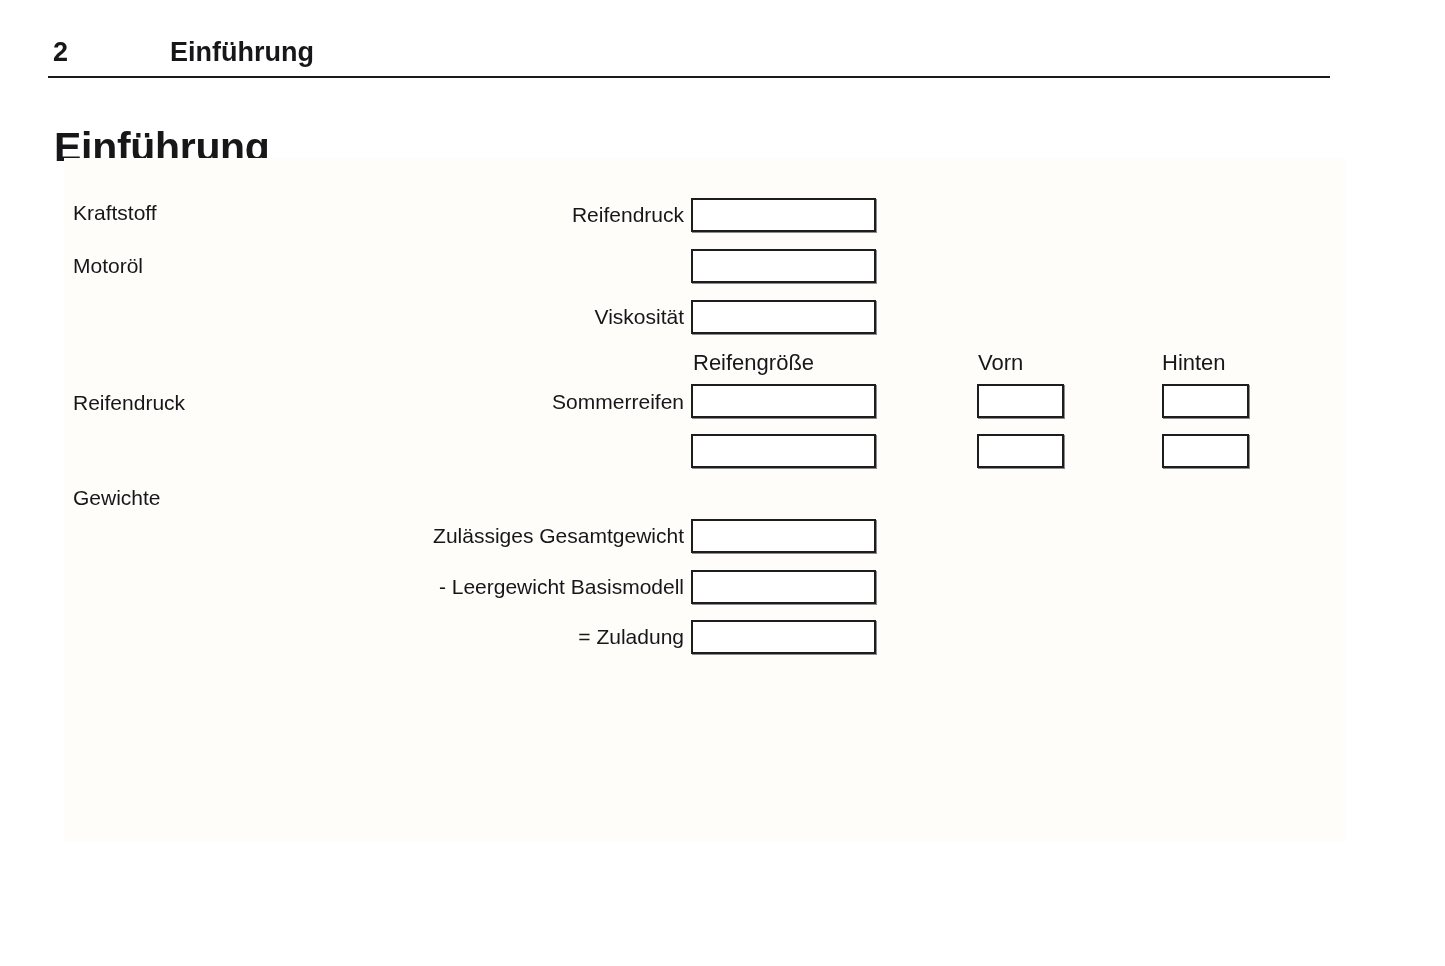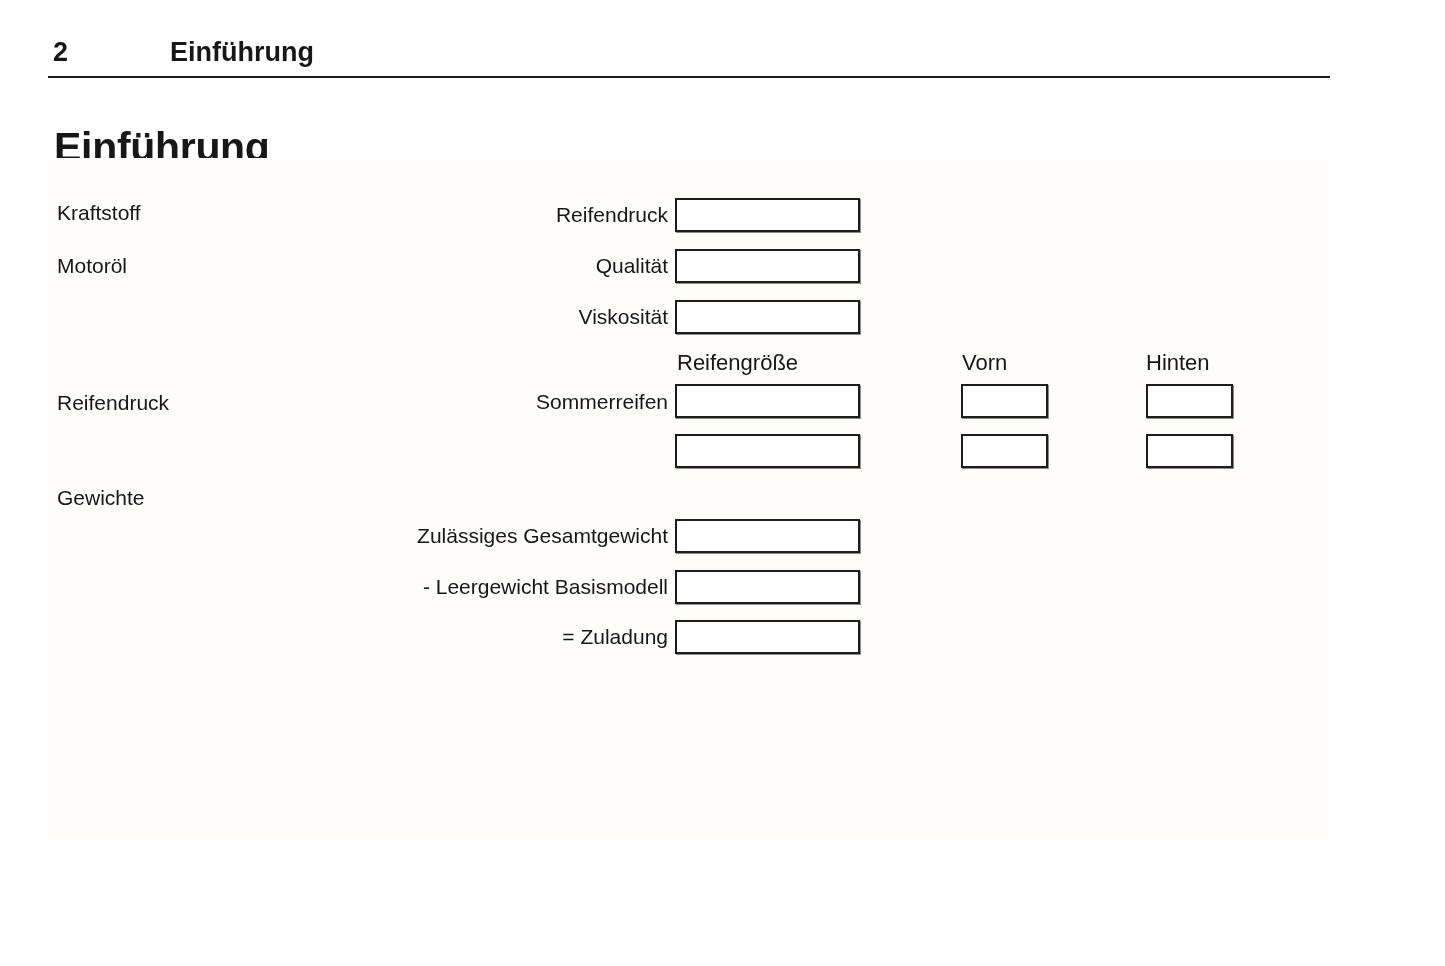--- a/index.html
+++ b/index.html
@@ -53,21 +53,21 @@
     top: 96px;
     font-size: 41px;
     font-weight: 700;
     line-height: 48px;
     letter-spacing: -0.3px;
   }
 
   
   .content-panel {
     position: absolute;
-    left: 48px;
+    left: 64px;
     top: 158px;
     width: 1282px;
     height: 683px;
     background: #fffdfa;
   }
 
   
   .section-label {
     position: absolute;
     font-size: 21px;
@@ -112,21 +112,20 @@
 <div class="content-panel">
 
   <span class="section-label" style="left:9px; top:42px;">Kraftstoff</span>
   <span class="section-label" style="left:9px; top:95px;">Motoröl</span>
   <span class="section-label" style="left:9px; top:192px;margin-top:40px;">Reifendruck</span>
   <span class="section-label" style="left:9px; top:327px;">Gewichte</span>
 
   <span class="row-label label-right-627" style="top:44px;">Reifendruck</span>
   <div class="field-box" style="left:627px; top:40px; width:185px; height:34px;"></div>
 
-  <span class="row-label label-right-627" style="top:95px;">Qualität</span>
   <div class="field-box" style="left:627px; top:91px; width:185px; height:34px;"></div>
 
   <span class="row-label label-right-627" style="top:146px;">Viskosität</span>
   <div class="field-box" style="left:627px; top:142px; width:185px; height:34px;"></div>
 
   <span class="col-head" style="left:629px; top:192px;">Reifengröße</span>
   <span class="col-head" style="left:914px; top:192px;">Vorn</span>
   <span class="col-head" style="left:1098px; top:192px;">Hinten</span>
 
   <span class="row-label label-right-627" style="top:231px;">Sommerreifen</span>

